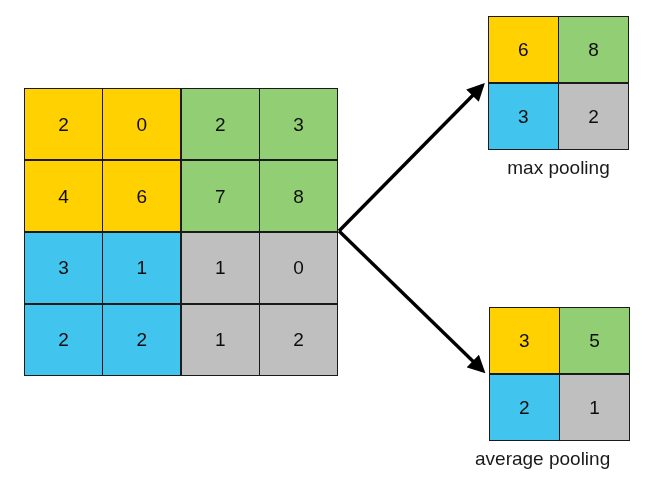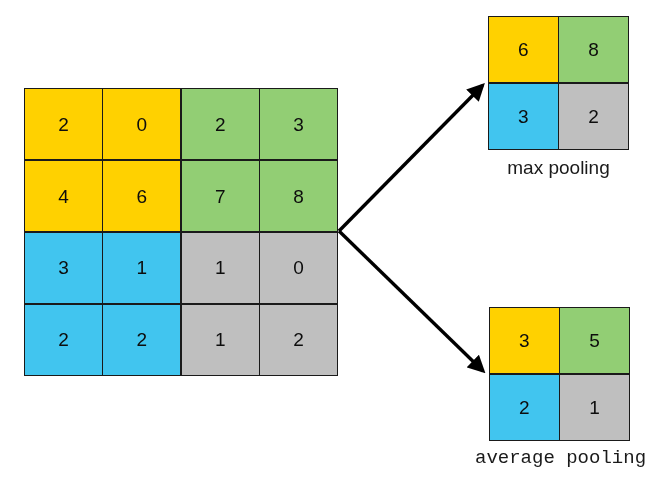--- a/index.html
+++ b/index.html
@@ -82,21 +82,20 @@
   #max-pool-caption {
     left: 488px;
     top: 158px;
     width: 141px;
     text-align: center;
   }
   #avg-pool-caption {
     left: 475px;
     top: 449px;
     width: 141px;
-    font-family: Liberation Mono, monospace;
   }
 
   
   #arrow-layer {
     position: absolute;
     left: 0;
     top: 0;
     width: 650px;
     height: 483px;
     pointer-events: none;

